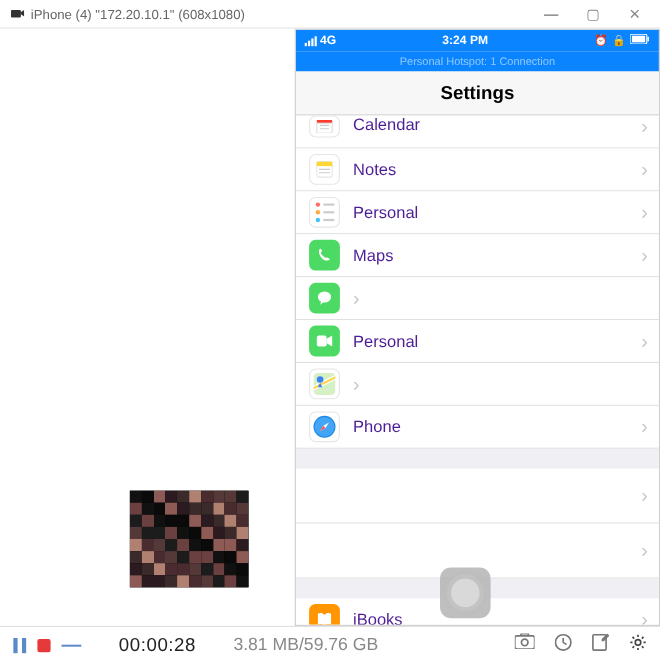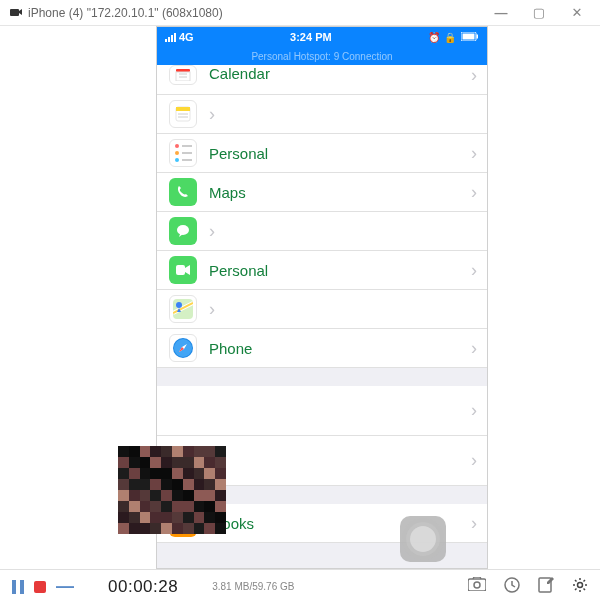--- a/index.html
+++ b/index.html
@@ -13,33 +13,33 @@
   .status-bar { height: 20px; background: #0a84ff; color: #fff; display: flex; align-items: center; font-size: 11px; font-weight: 600; padding: 0 8px; }
   .sb-net { display: flex; align-items: center; gap: 3px; }
   .sb-time { flex: 1; text-align: center; }
   .sb-icons { display: flex; gap: 4px; align-items: center; font-size: 10px; }
   .hotspot-bar { height: 18px; background: #0a84ff; color: rgba(255,255,255,0.55); font-size: 10px; text-align: center; display: flex; align-items: center; justify-content: center; }
   .nav-bar { height: 40px; background: #f7f7f7; border-bottom: 1px solid #cfcfcf; display: flex; align-items: center; justify-content: center; font-size: 17px; font-weight: 700; color: #000; }
   .settings-list { flex: 1; background: #efeff4; overflow: hidden; }
   .cell { height: 39px; background: #fff; display: flex; align-items: center; border-bottom: 1px solid #e0e0e0; padding: 0 10px 0 12px; position: relative; }
   .cell.spacer { background: #efeff4; height: 18px; border-bottom: none; }
   .cell .icon-box { width: 28px; height: 28px; border-radius: 6px; display: flex; align-items: center; justify-content: center; margin-right: 12px; color: #fff; font-size: 15px; flex-shrink: 0; }
-  .cell .label { flex: 1; font-size: 15px; color: #15803d; }
+  .cell .label { flex: 1; font-size: 15px; color: #4c1d95; }
   .cell .chev { color: #c7c7cc; font-size: 18px; }
   .pip { position: absolute; width: 108px; height: 88px; left: 118px; top: 420px; background: #000; overflow: hidden; display: grid; grid-template-columns: repeat(10,1fr); grid-template-rows: repeat(8,1fr); }
   .pip div { background: #333; }
   .assistive { position: absolute; width: 46px; height: 46px; border-radius: 10px; background: rgba(180,180,180,0.85); left: 400px; top: 490px; display: flex; align-items: center; justify-content: center; }
   .assistive-inner { width: 26px; height: 26px; border-radius: 50%; background: rgba(220,220,220,0.9); box-shadow: 0 0 0 4px rgba(200,200,200,0.5), 0 0 0 8px rgba(190,190,190,0.35); }
-  .phone-stack { position: relative; flex: 1; display: flex; justify-content: center; overflow: hidden; padding-left: 44px; }
+  .phone-stack { position: relative; flex: 1; display: flex; justify-content: flex-end; overflow: hidden; padding-left: 44px; }
   .toolbar { height: 34px; border-top: 1px solid #e0e0e0; background: #fff; display: flex; align-items: center; padding: 0 12px; gap: 10px; font-size: 13px; color: #555; }
   .tb-btn { color: #5a8bc8; font-size: 16px; display: flex; align-items: center; }
   .tb-rec { width: 12px; height: 12px; background: #e63939; border-radius: 2px; }
   .tb-min { color: #5a8bc8; font-weight: bold; font-size: 18px; }
   .tb-time { font-size: 17px; color: #222; margin-left: 24px; letter-spacing: 0.5px; }
-  .tb-size { font-size: 10px; color: #888; margin-left: 24px; }
+  .tb-size { font-size: 16px; color: #888; margin-left: 24px; }
   .tb-spacer { flex: 1; }
   .tb-right { display: flex; gap: 18px; color: #777; font-size: 16px; }
   .bars { display: inline-flex; gap: 1px; align-items: flex-end; height: 10px; }
   .bar { width: 2px; background: #fff; }
   
   .ic-calendar { background: #fff; border: 1px solid #e5e5e5; color: #e74; font-size: 10px; }
   .ic-notes { background: #fff; border: 1px solid #e5e5e5; color: #f5b400; }
   .ic-reminders { background: #fff; border: 1px solid #e5e5e5; }
   .ic-phone { background: #4cd964; }
   .ic-messages { background: #4cd964; }
@@ -87,22 +87,23 @@
         <span>🔒</span>
         <span>
           <svg width="18" height="9" viewBox="0 0 18 9">
               <rect x="0" y="0" width="15" height="9" rx="1.5" fill="none" stroke="#fff" stroke-width="1"></rect>
               <rect x="1.5" y="1.5" width="12" height="6" fill="#fff"></rect>
               <rect x="15.5" y="2.5" width="1.5" height="4" fill="#fff"></rect>
             </svg>
         </span>
       </span>
     </div>
-    <div class="hotspot-bar">Personal Hotspot: 9 Connection</div>
-
+    <div class="hotspot-bar">Personal Hotspot: 1 Connection</div>
+
+    <div class="nav-bar">Settings</div>
 
     <div class="settings-list">
       <div class="cell" style="height:30px;border-top:none;align-items:flex-start;padding-top:0">
         <div class="icon-box ic-calendar" style="height:20px">
           <svg width="16" height="12" viewBox="0 0 16 12">
               <rect x="1" y="0" width="14" height="3" fill="#ff3b30" rx="1"></rect>
               <rect x="1" y="3" width="14" height="9" fill="#fff" stroke="#ddd"></rect>
               <line x1="4" y1="5" x2="12" y2="5" stroke="#ccc"></line>
               <line x1="4" y1="8" x2="12" y2="8" stroke="#ccc"></line>
             </svg>
@@ -112,20 +113,21 @@
       </div>
       <div class="cell">
         <div class="icon-box ic-notes">
           <svg width="18" height="18" viewBox="0 0 18 18">
               <rect x="2" y="2" width="14" height="14" rx="2" fill="#fff" stroke="#e5e5e5"></rect>
               <rect x="2" y="2" width="14" height="4" fill="#fdd835"></rect>
               <line x1="4" y1="9" x2="14" y2="9" stroke="#ccc"></line>
               <line x1="4" y1="12" x2="14" y2="12" stroke="#ccc"></line>
             </svg>
         </div>
+        <span class="label">Notes</span>
         <span class="chev">›</span>
       </div>
       <div class="cell">
         <div class="icon-box ic-reminders">
           <div class="rem-dots">
             <span>
                 <i style="background:#ff6b6b"></i>
                 <span class="rem-line"></span>
               </span>
             <span>

